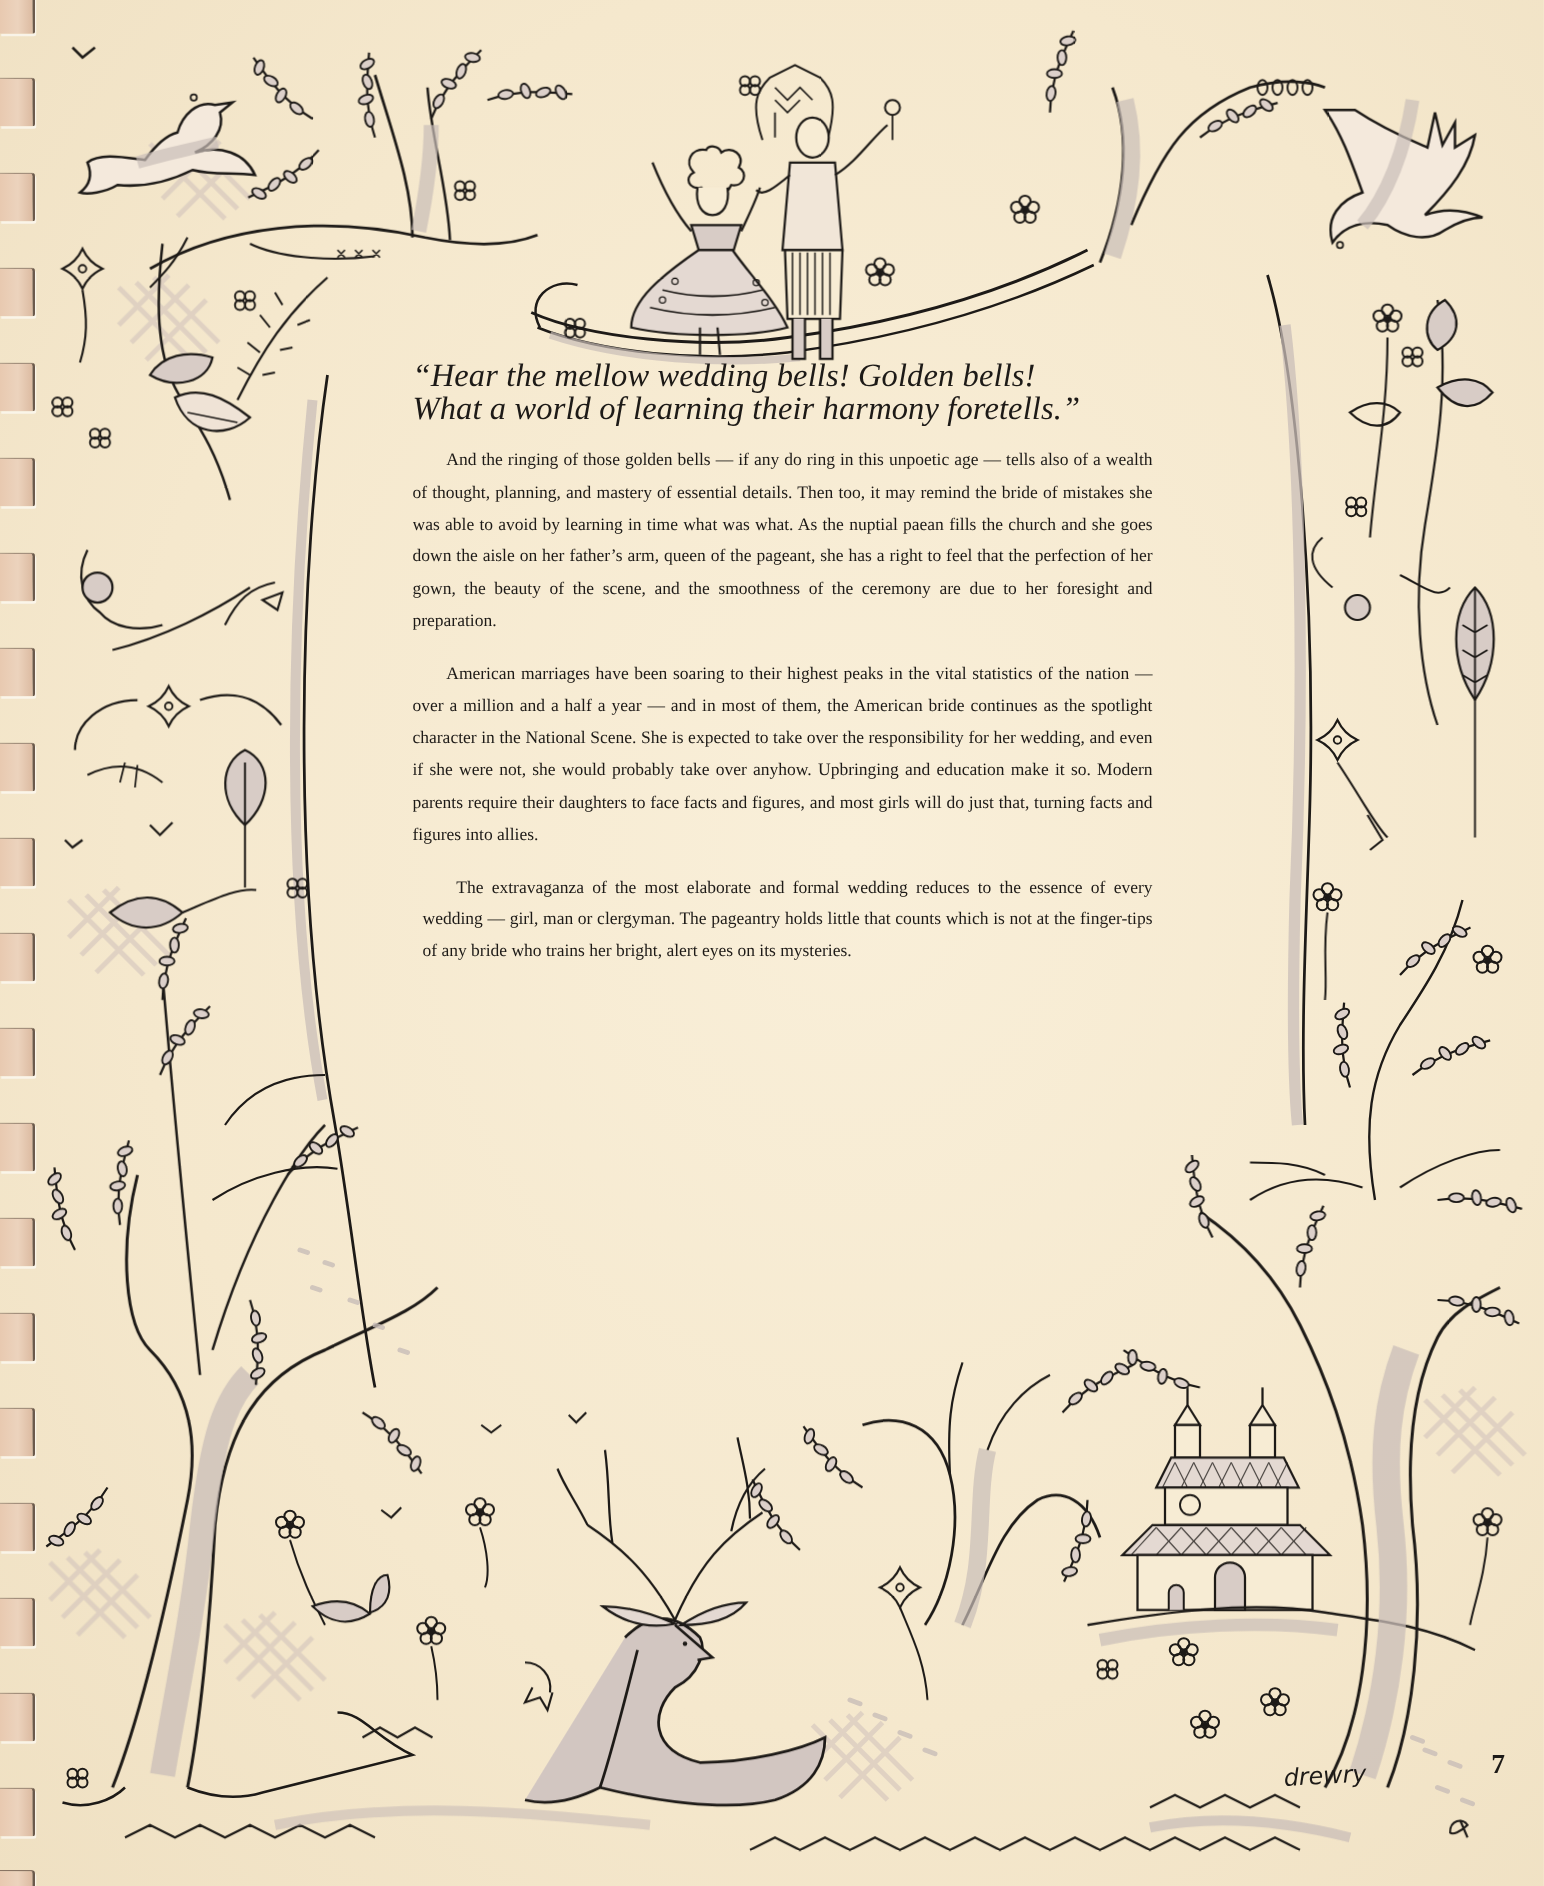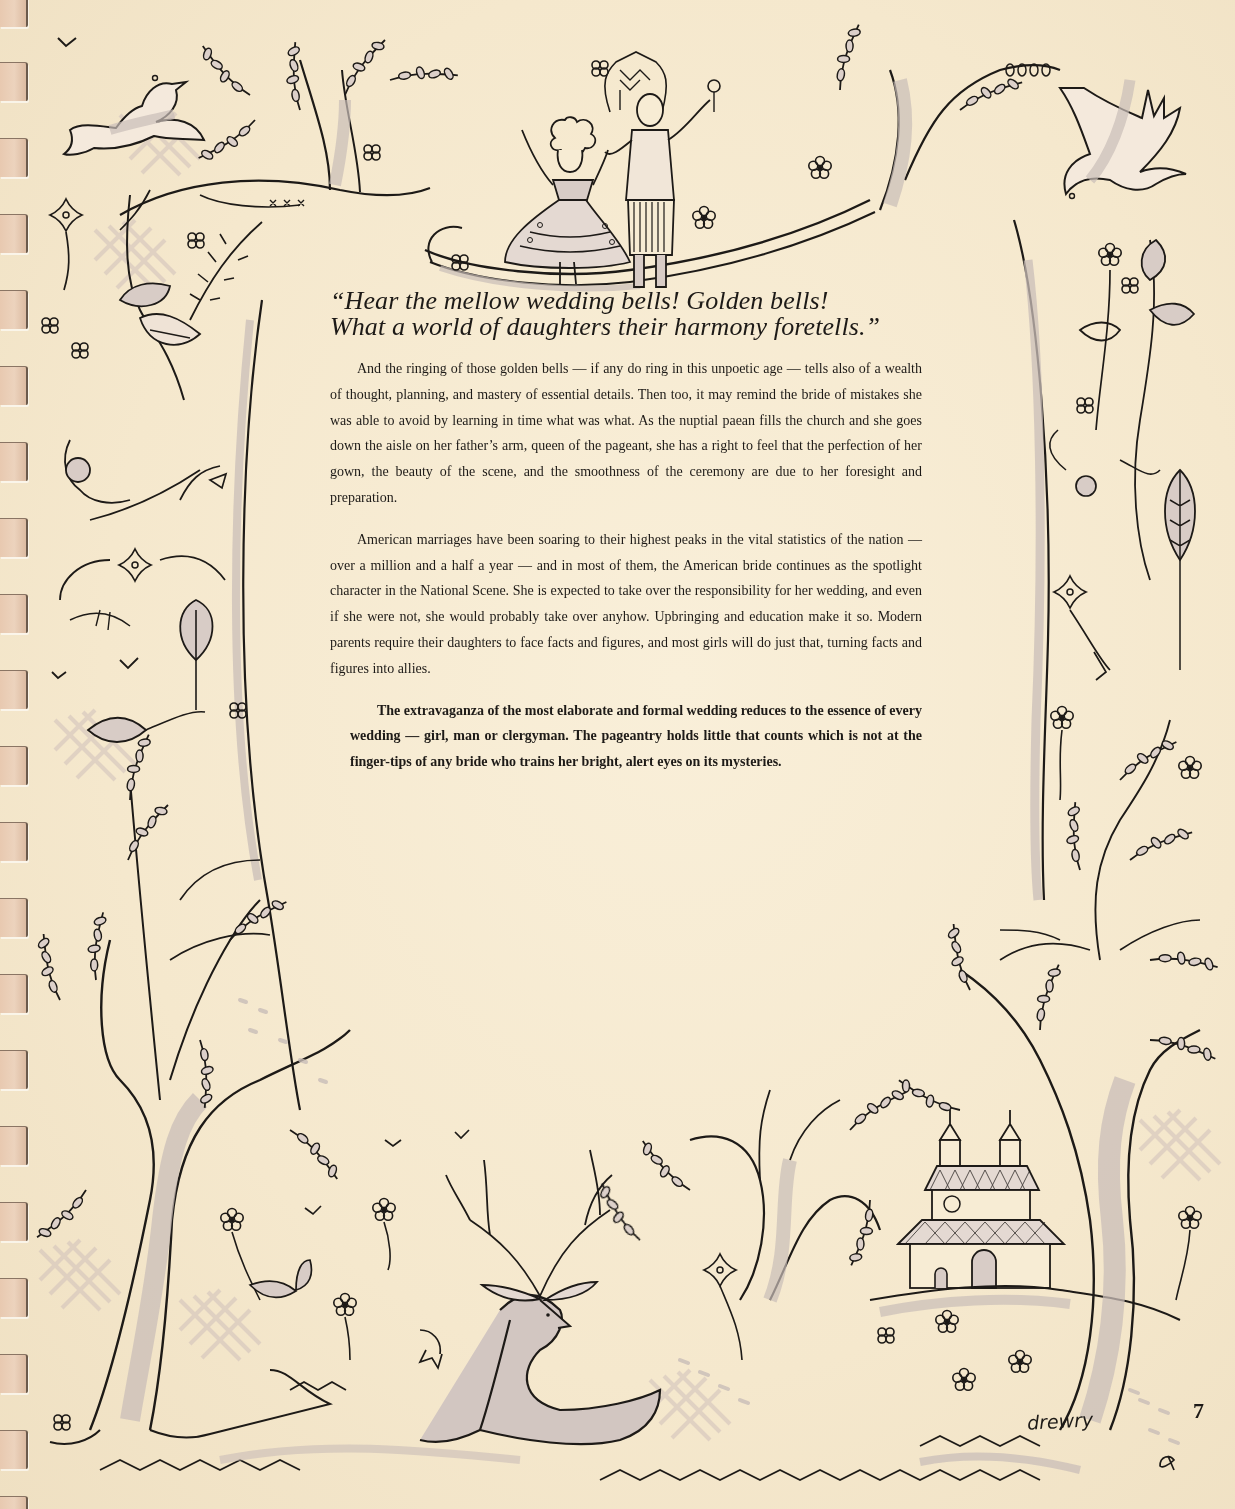--- a/index.html
+++ b/index.html
@@ -34,21 +34,21 @@
     margin: 0 0 16px 0;
     letter-spacing: 0.1px;
   }
   .para {
     font-family: "Liberation Serif", "DejaVu Serif", serif;
     font-size: 14px; line-height: 25.8px;
     text-align: justify;
     text-indent: 27px;
     margin: 0 0 16px 0;
   }
-  .para.last { margin-left: 20px; font-weight: bold; }
+  .para.last { margin-left: 8px; }
   .page-number {
     position: absolute; left: 1193px; top: 1398px;
     font-family: "Liberation Serif", "DejaVu Serif", serif;
     font-weight: bold; font-size: 22px;
   }
   .signature {
     position: absolute; left: 1027px; top: 1410px;
     font-family: "DejaVu Sans", sans-serif;
     font-size: 19px; font-style: italic; color: #1d1a17;
     transform: rotate(-3deg);
@@ -367,21 +367,21 @@
     <g stroke="#c9bdb8" stroke-width="4" opacity="0.8" stroke-linecap="round">
       <path d="M240,1000 l6,2 M260,1010 l6,2 M250,1030 l6,2 M280,1040 l6,2 M300,1060 l6,2 M320,1080 l6,2"></path>
       <path d="M1140,1400 l8,3 M1160,1410 l8,3 M1150,1430 l8,3 M1170,1440 l8,3 M1130,1390 l8,3"></path>
       <path d="M680,1360 l8,3 M700,1372 l8,3 M720,1386 l8,3 M740,1400 l8,3"></path>
     </g>
   </svg>
 
   <div class="text-block">
     <div class="epigraph">
       <div>“Hear the mellow wedding bells!  Golden bells!</div>
-      <div>What a world of daughters their harmony foretells.”</div>
+      <div>What a world of learning their harmony foretells.”</div>
     </div>
     <p class="para">And the ringing of those golden bells — if any do ring in this unpoetic age — tells also of a wealth of thought, planning, and mastery of essential details. Then too, it may remind the bride of mistakes she was able to avoid by learning in time what was what. As the nuptial paean fills the church and she goes down the aisle on her father’s arm, queen of the pageant, she has a right to feel that the perfection of her gown, the beauty of the scene, and the smoothness of the ceremony are due to her foresight and preparation.</p>
     <p class="para">American marriages have been soaring to their highest peaks in the vital statistics of the nation — over a million and a half a year — and in most of them, the American bride continues as the spotlight character in the National Scene. She is expected to take over the responsibility for her wedding, and even if she were not, she would probably take over anyhow. Upbringing and education make it so. Modern parents require their daughters to face facts and figures, and most girls will do just that, turning facts and figures into allies.</p>
     <p class="para last">The extravaganza of the most elaborate and formal wedding reduces to the essence of every wedding — girl, man or clergyman. The pageantry holds little that counts which is not at the finger-tips of any bride who trains her bright, alert eyes on its mysteries.</p>
   </div>
 
   <div class="signature">drewry</div>
   <div class="page-number">7</div>
 </div>
 

